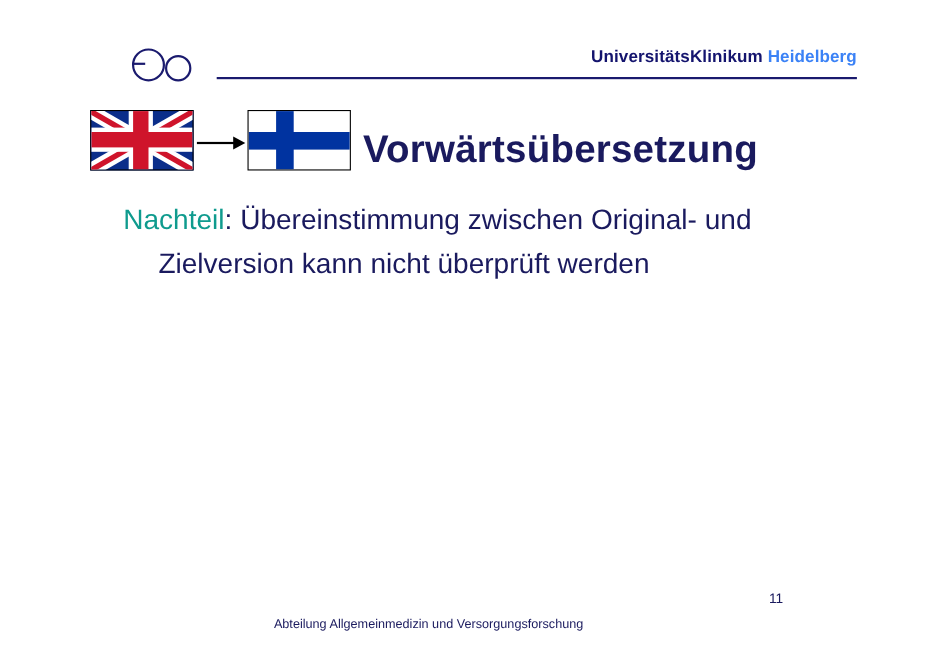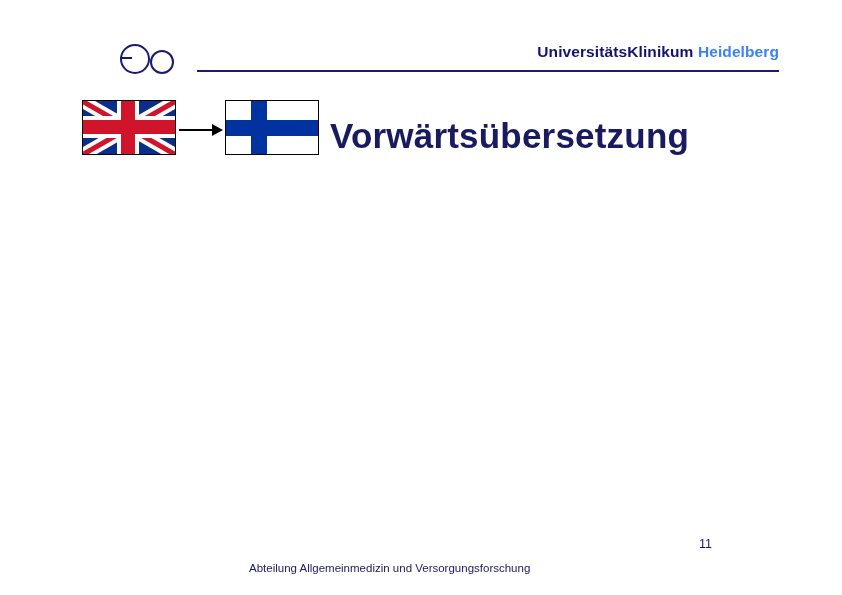--- a/index.html
+++ b/index.html
@@ -301,16 +301,19 @@
 
   <div class="flag flag-fi">
     <div class="fi-h"></div>
     <div class="fi-v"></div>
   </div>
 </div>
 
 <div class="slide-title">Vorwärtsübersetzung</div>
 
 <div class="body-block">
+  <p class="para">
+    <span class="hl first-line">Nachteil</span><span>: Übereinstimmung zwischen Original- und Zielversion kann nicht überprüft werden</span>
+  </p>
 </div>
 
 <div class="footer-text">Abteilung Allgemeinmedizin und Versorgungsforschung</div>
 <div class="footer-page">11</div>
 
 </body></html>

